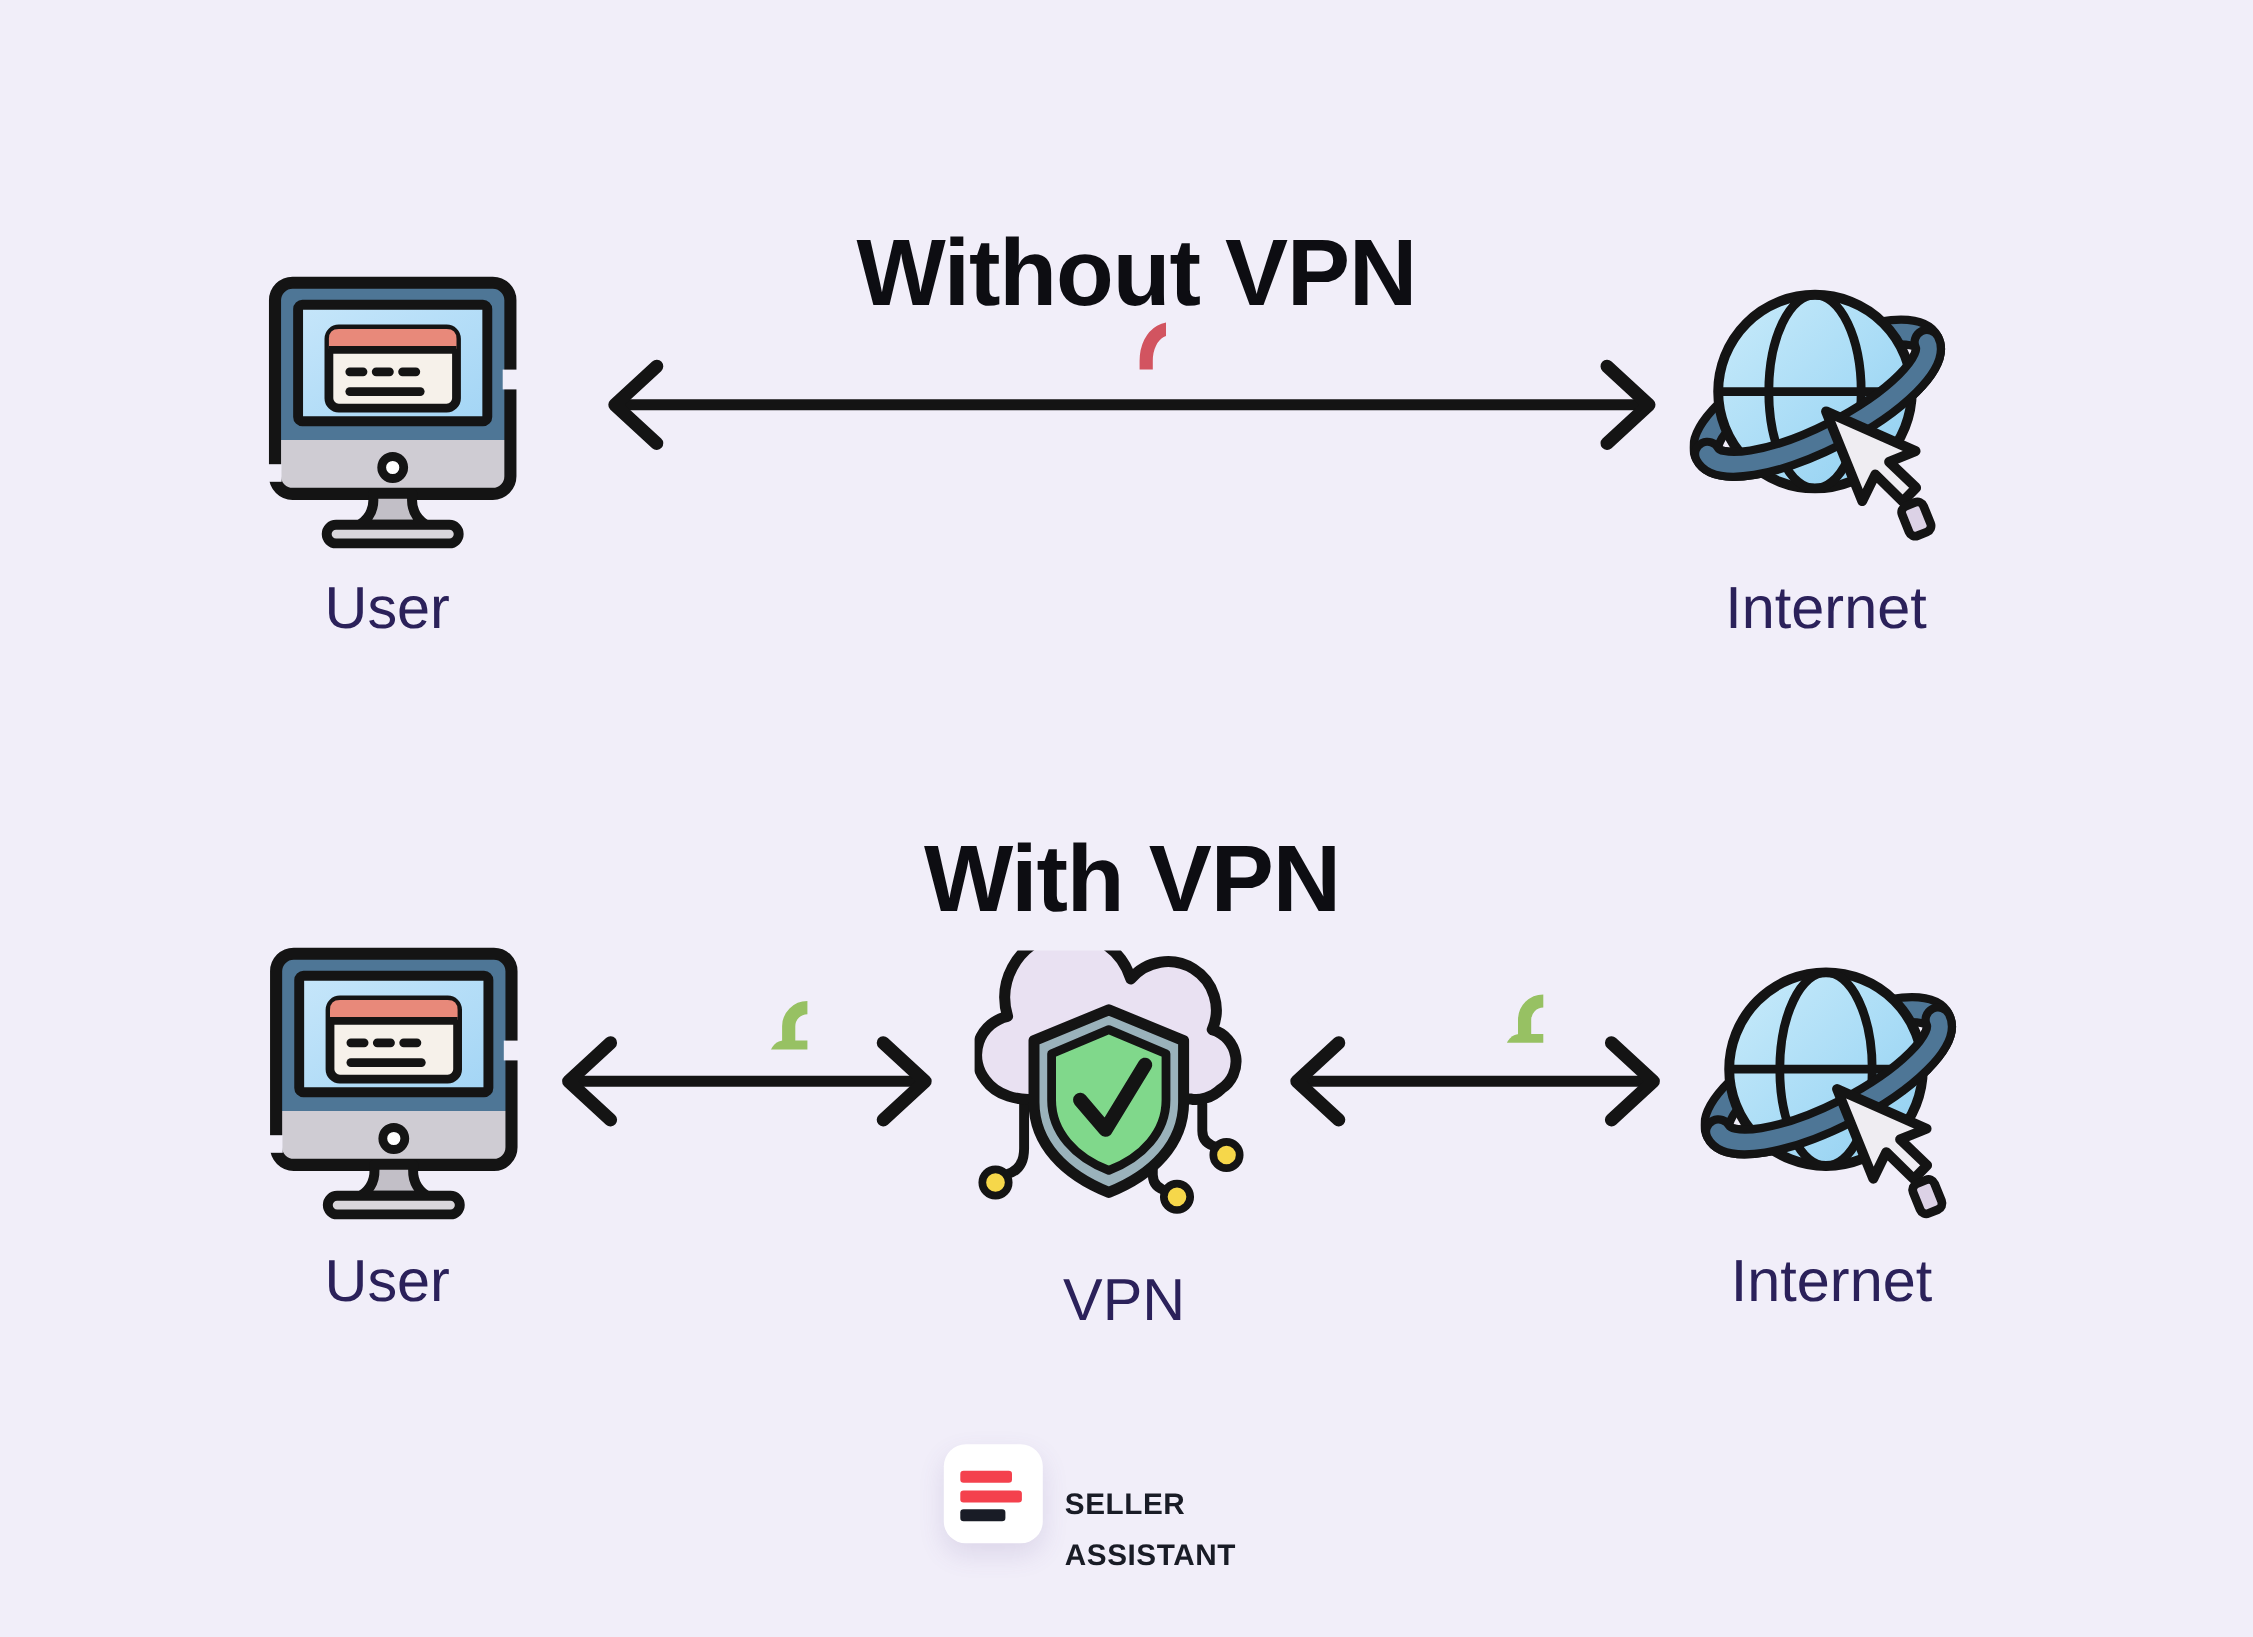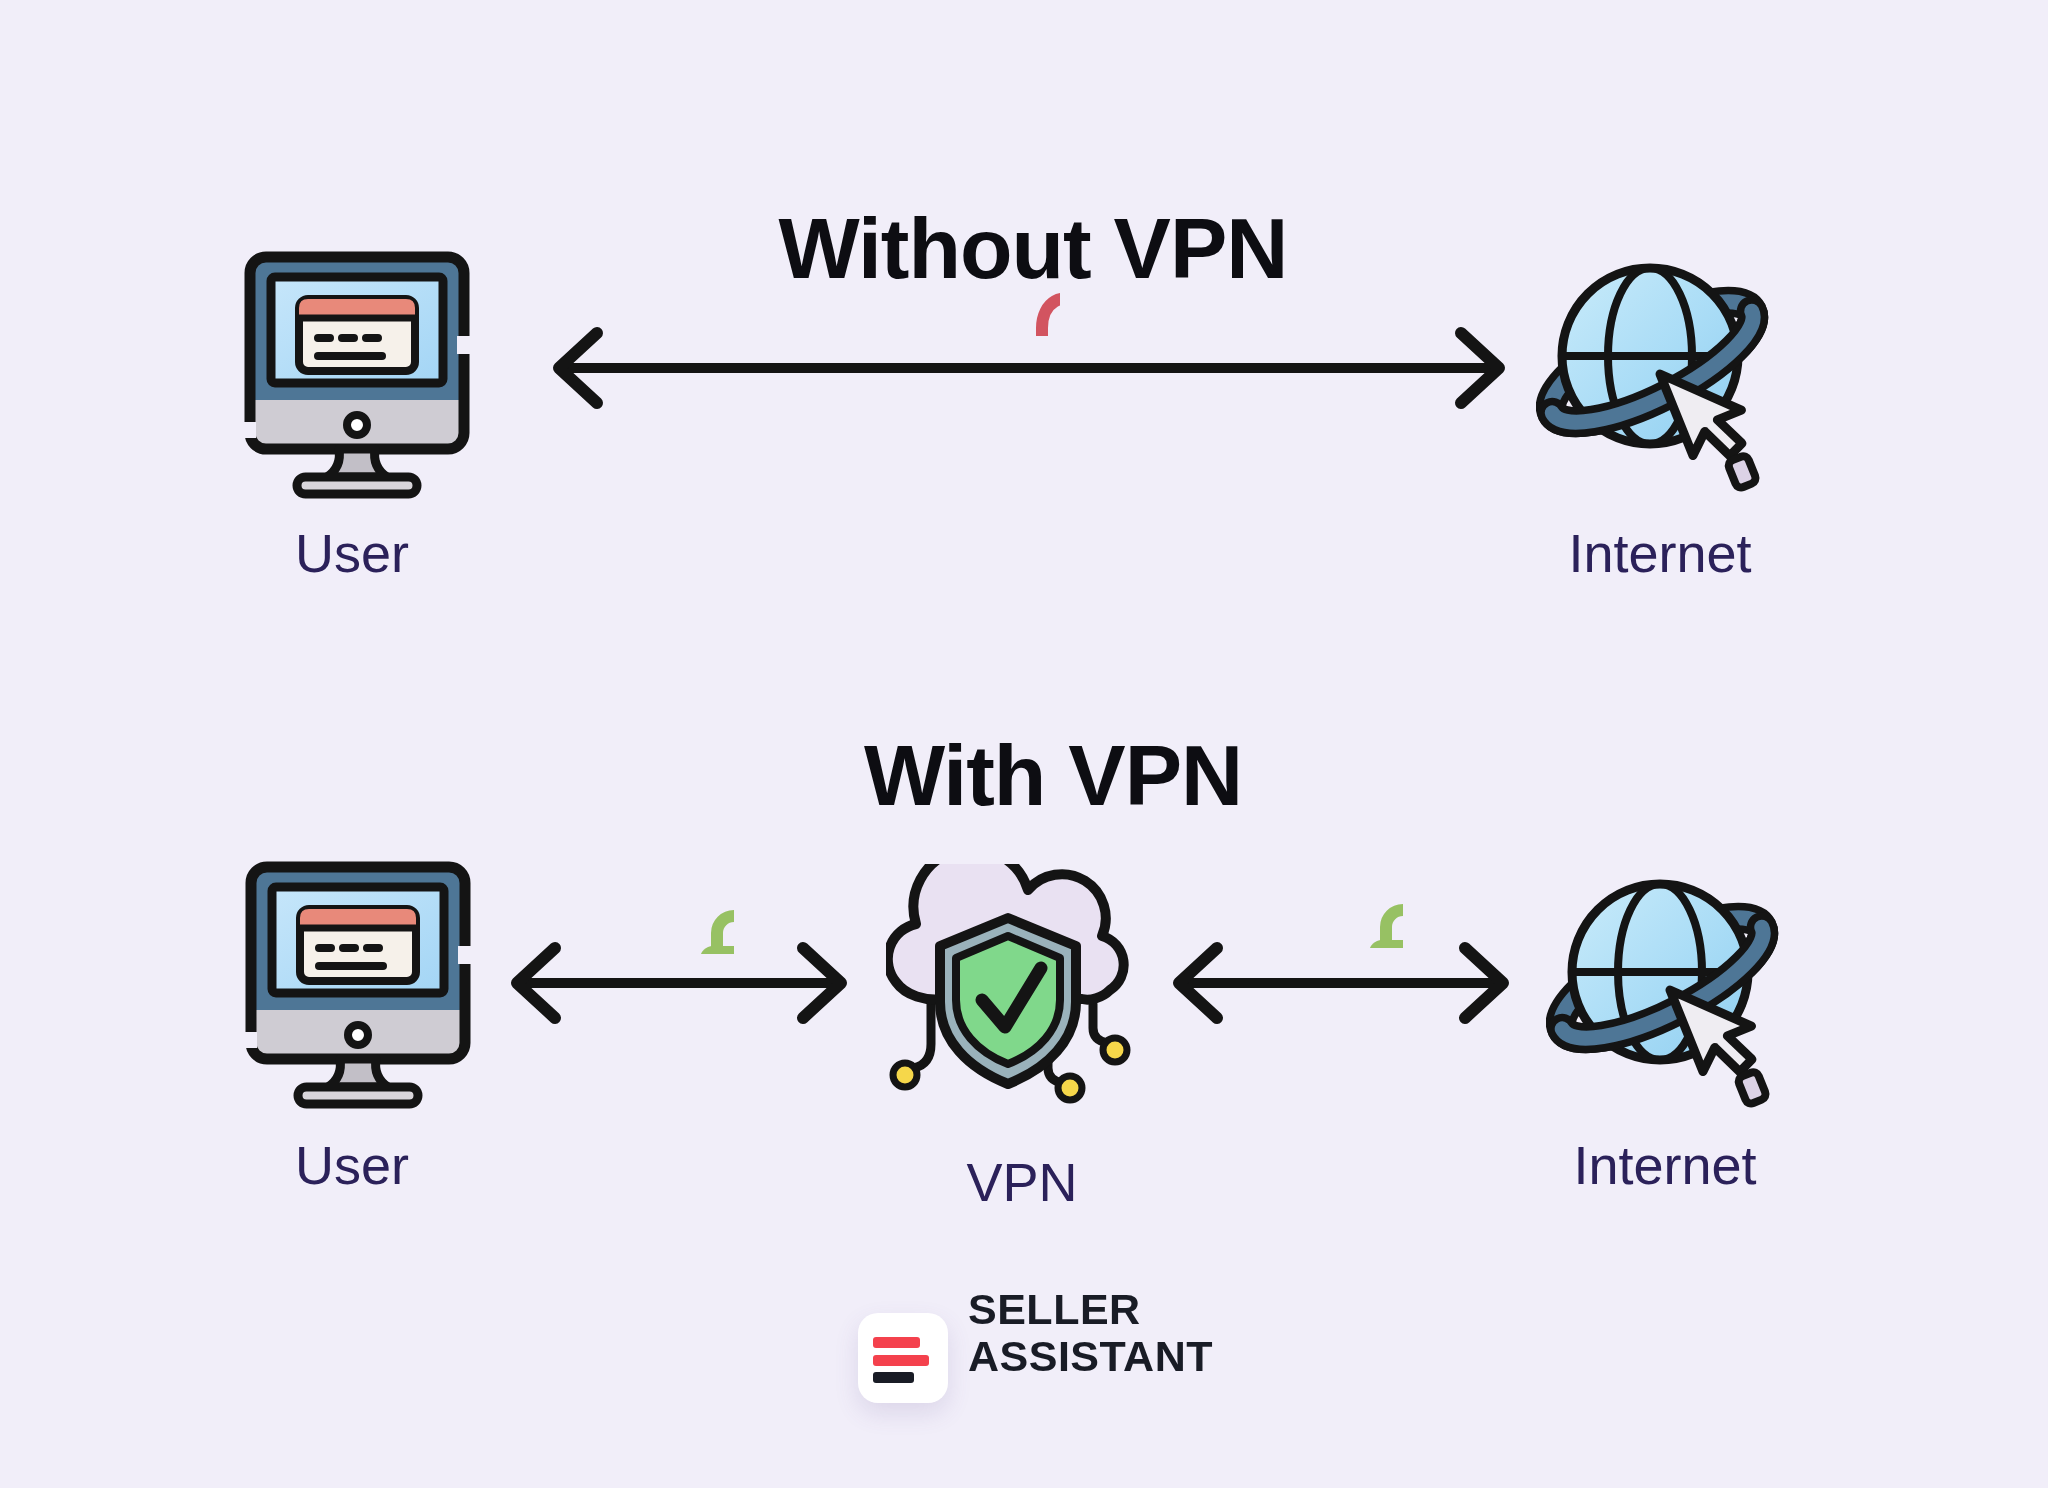--- a/index.html
+++ b/index.html
@@ -9,21 +9,21 @@
     --salmon:#E8897A; --browser_body:#F6F1EA;
     --brand_red:#F4414D; --brand_dark:#191C26; --logo_bg:#FFFFFF;
   }
   html,body{margin:0;padding:0;}
   body{background:var(--bg);font-family:"Liberation Sans","DejaVu Sans",sans-serif;}
   .canvas{position:relative;width:1966px;height:1488px;background:var(--bg);overflow:hidden;}
   .abs{position:absolute;}
   .title{position:absolute;transform:translateX(-50%);font-size:86px;font-weight:800;
          color:var(--title);letter-spacing:-1px;white-space:nowrap;line-height:1.05;}
   .title-1{left:1033px;top:145px;}
-  .title-2{left:1029px;top:672px;margin-left:24px;}
+  .title-2{left:1029px;top:696px;}
   .node-label{position:absolute;transform:translateX(-50%);font-size:54px;font-weight:400;
               color:var(--label);white-space:nowrap;line-height:1.1;text-align:center;}
   .lbl-user-1{left:352px;top:524px;}
   .lbl-internet-1{left:1660px;top:524px;}
   .lbl-user-2{left:352px;top:1136px;}
   .lbl-vpn{left:1022px;top:1136px;margin-top:17px;}
   .lbl-internet-2{left:1665px;top:1136px;}
   .computer-1{left:237px;top:250px;}
   .computer-2{left:238px;top:860px;}
   .globe-1{left:1536px;top:240px;}
@@ -34,21 +34,21 @@
   .lock-closed-2{left:1303px;top:844px;}
   .arrow-1{left:545px;top:323px;}
   .arrow-2{left:503px;top:938px;}
   .arrow-3{left:1165px;top:938px;}
   .logo-box{left:858px;top:1313px;width:90px;height:90px;background:var(--logo_bg);
             border-radius:20px;box-shadow:0 10px 24px rgba(90,70,140,.14);}
   .logo-bar{position:absolute;left:15px;border-radius:3px;height:11px;}
   .logo-bar.b1{top:24px;width:47px;background:var(--brand_red);}
   .logo-bar.b2{top:42px;width:56px;background:var(--brand_red);}
   .logo-bar.b3{top:59px;width:41px;background:var(--brand_dark);}
-  .brand-text{position:absolute;left:968px;top:1286px;font-size:43px;font-weight:800;
+  .brand-text{position:absolute;left:968px;top:1344px;font-size:27px;font-weight:800;
               letter-spacing:.5px;line-height:47px;color:var(--brand_dark);white-space:nowrap;}
   svg{display:block;}
   .defs-svg{position:absolute;width:0;height:0;}
 </style>
 </head>
 <body>
 
 <div class="canvas">
 
   <svg class="defs-svg" aria-hidden="true">

